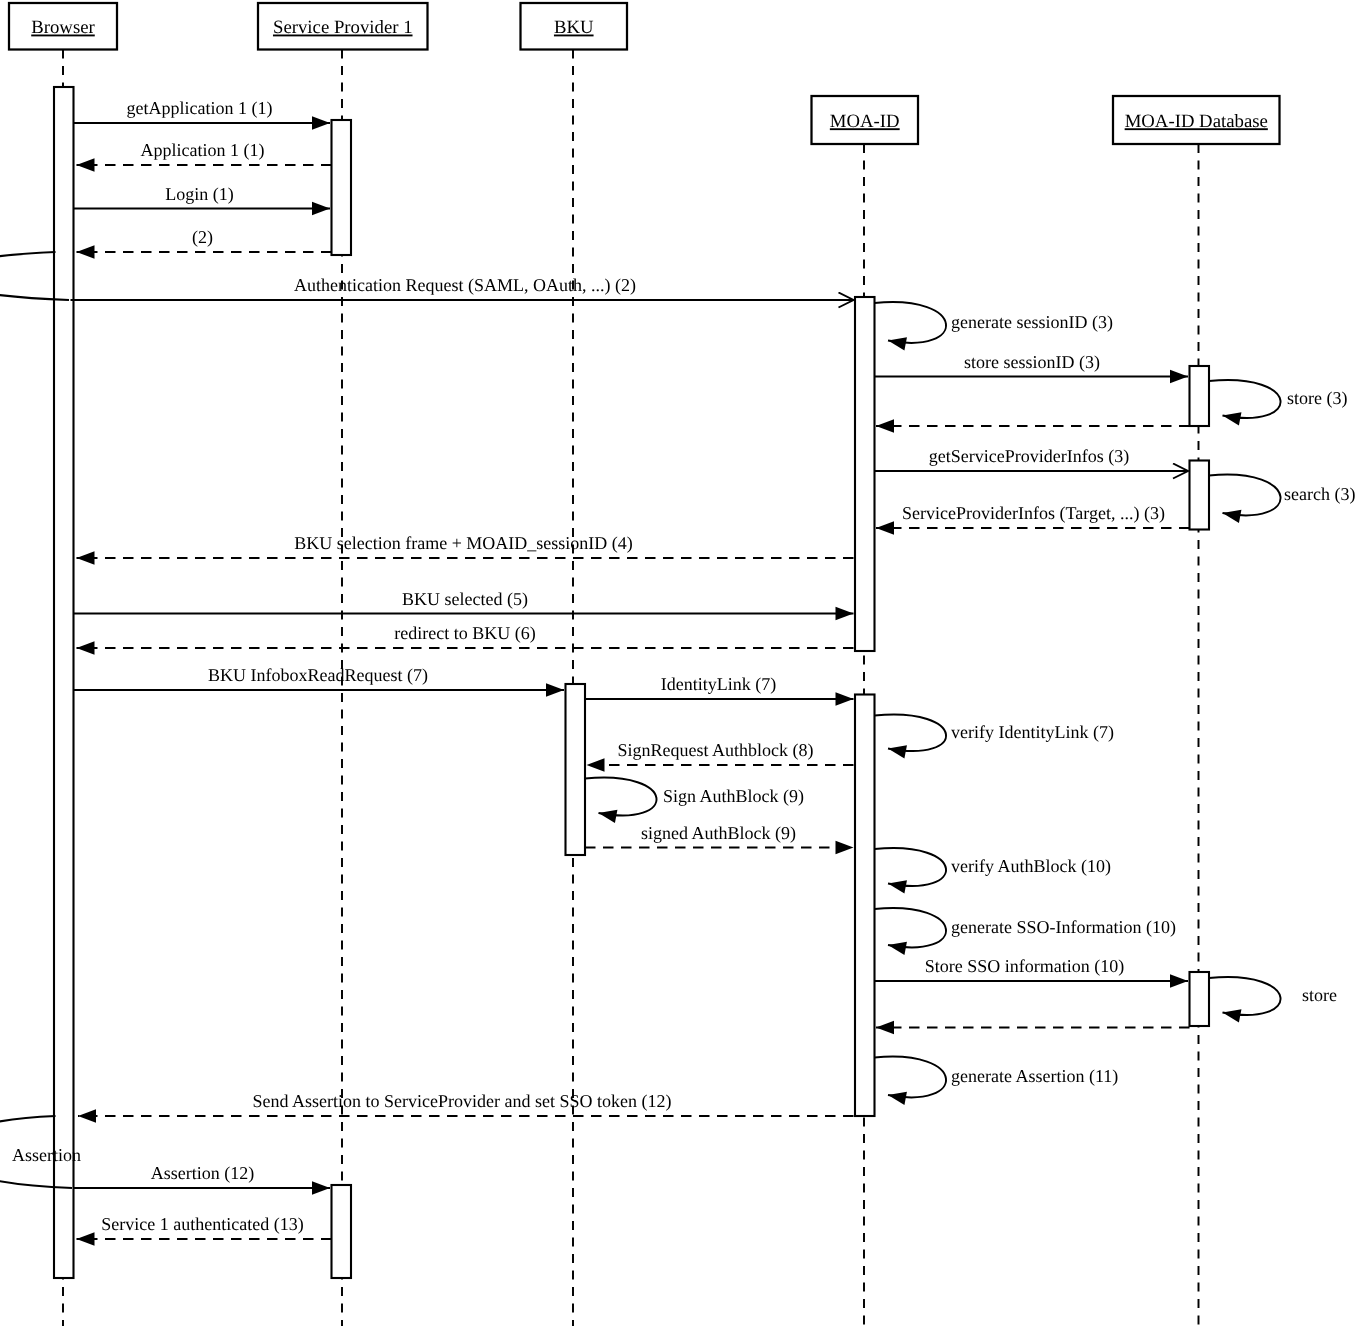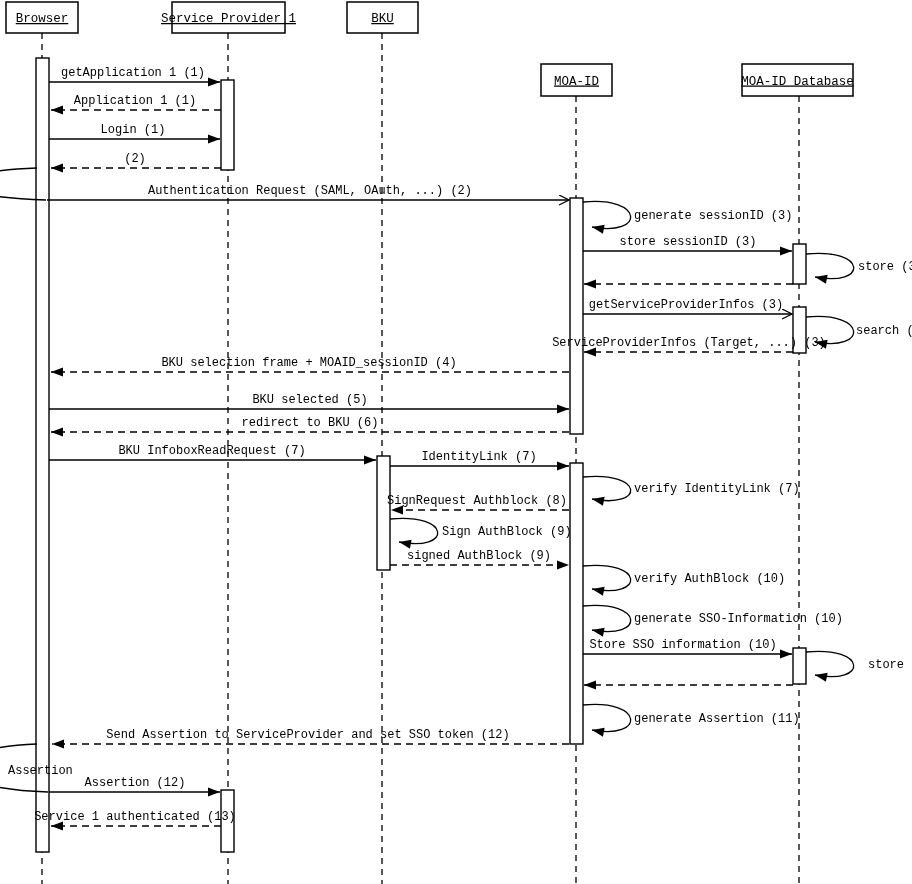--- a/index.html
+++ b/index.html
@@ -1,21 +1,21 @@
 <!DOCTYPE html>
 <html><head>
 <meta charset="utf-8">
 <style>
   html, body { margin: 0; padding: 0; background: #ffffff; }
   #stage {
     position: relative;
     width: 912px;
     height: 884px;
     background: #ffffff;
-    font-family: Liberation Mono, monospace;
+    font-family: Liberation Serif, serif;
     overflow: hidden;
   }
   #seq-svg { position: absolute; left: 0; top: 0; }
   text { fill: #000000; }
   .actor-label { font-size: 12.5px; text-decoration: underline; }
   .msg-label { font-size: 12px; }
 </style>
 </head>
 <body>
 

